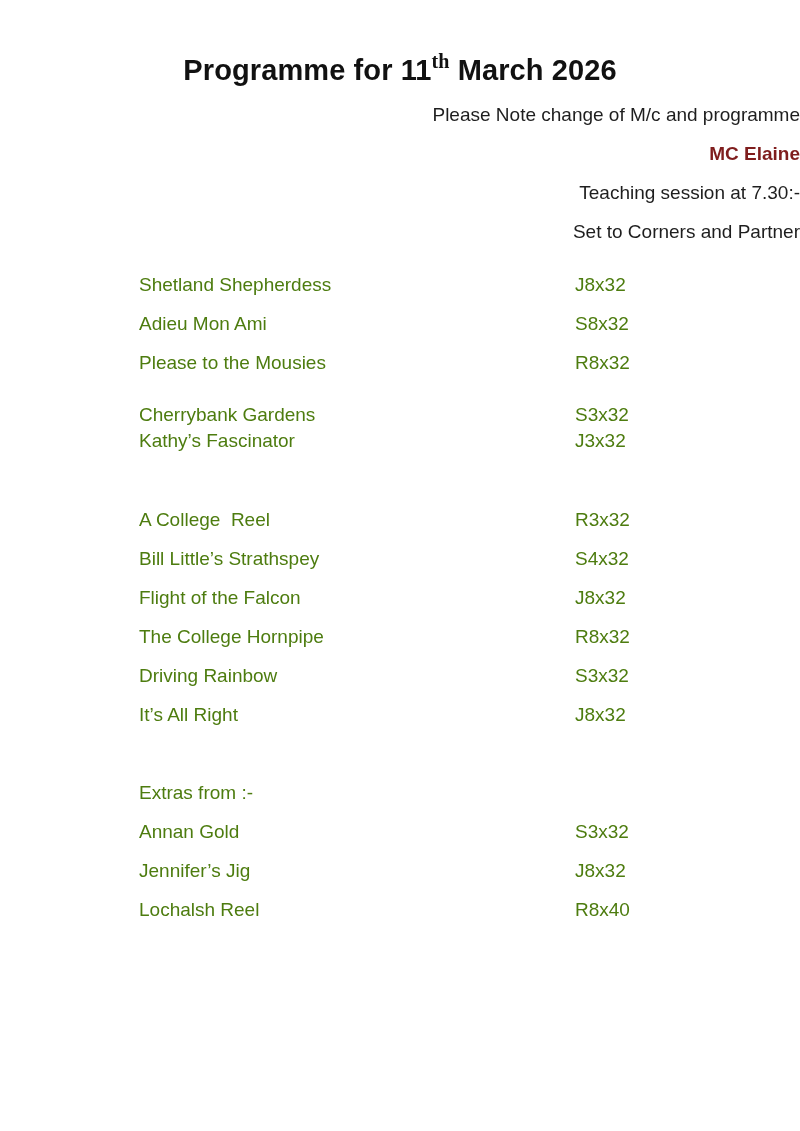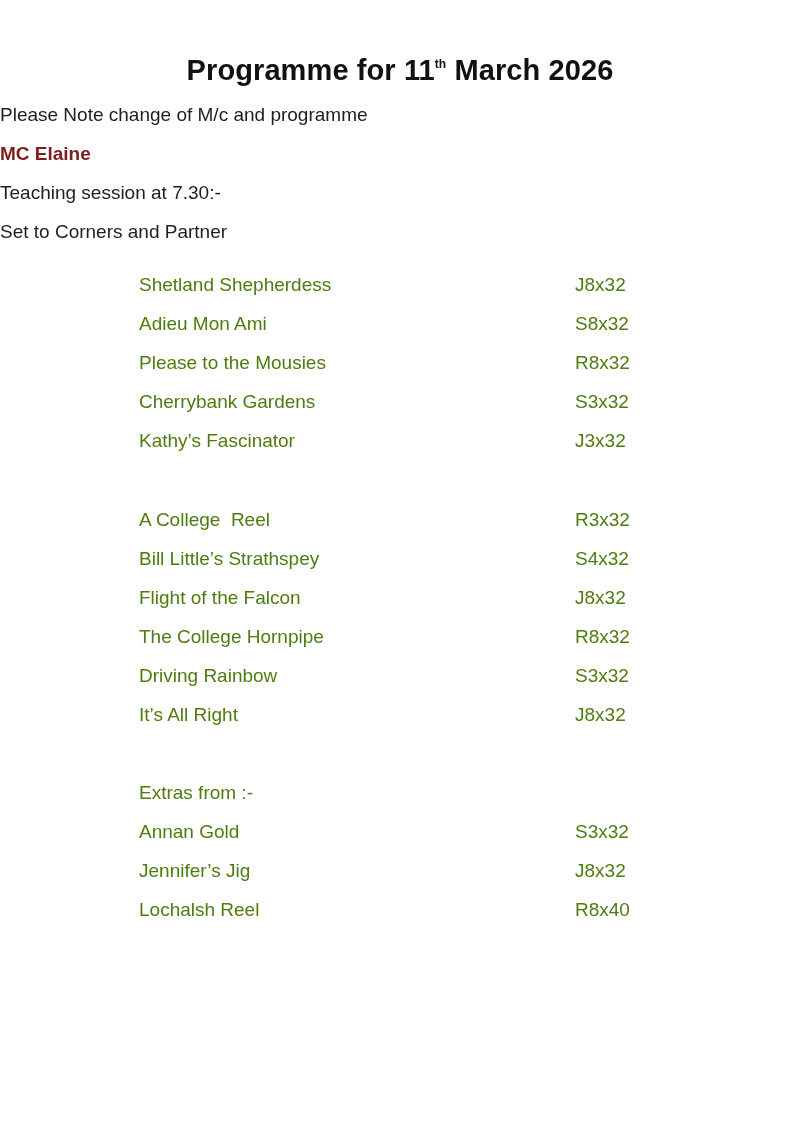--- a/index.html
+++ b/index.html
@@ -1,22 +1,22 @@
 <!DOCTYPE html>
 <html><head>
   <meta charset="utf-8">
   <style>
     html, body { margin: 0; padding: 0; background: #ffffff; }
     body { width: 800px; height: 1131px; position: relative; overflow: hidden;
            font-family: "Liberation Sans", "DejaVu Sans", sans-serif; color: #1a1a1a; }
     .page { position: absolute; left: 0; top: 0; width: 800px; height: 1131px; }
     .title { position: absolute; left: 0; width: 800px; top: 50px; text-align: center;
              font-size: 29px; font-weight: bold; color: #111; line-height: 40px; letter-spacing: 0.1px; }
-    .title sup { font-size: 12px; vertical-align: 12px; line-height: 0; }
-    .center-line { position: absolute; left: 0; width: 800px; text-align: left;
+    .title sup { font-size: 20px; vertical-align: 12px; line-height: 0; font-family: Liberation Serif, serif; }
+    .center-line { position: absolute; left: 0; width: 800px; text-align: right;
                    font-size: 19px; line-height: 26px; color: #1e1e1e; }
     .bold { font-weight: bold; color: #7f1d1d; }
     .row { position: absolute; left: 139px; width: 520px; height: 26px; font-size: 19px; line-height: 26px; color: #4d7c0f; }
     .row .name { position: absolute; left: 0; top: 0; white-space: pre; }
     .row .code { position: absolute; left: 436px; top: 0; }
   </style>
 </head>
 <body>
 
 <div class="page">
@@ -32,21 +32,21 @@
     <span class="code">J8x32</span>
   </div>
   <div class="row" style="top:311px">
     <span class="name">Adieu Mon Ami</span>
     <span class="code">S8x32</span>
   </div>
   <div class="row" style="top:350px">
     <span class="name">Please to the Mousies</span>
     <span class="code">R8x32</span>
   </div>
-  <div class="row" style="top:389px">
+  <div class="row" style="top:402px">
     <span class="name">Cherrybank Gardens</span>
     <span class="code">S3x32</span>
   </div>
   <div class="row" style="top:428px">
     <span class="name">Kathy’s Fascinator</span>
     <span class="code">J3x32</span>
   </div>
 
   <div class="row" style="top:507px">
     <span class="name">A College  Reel</span>

